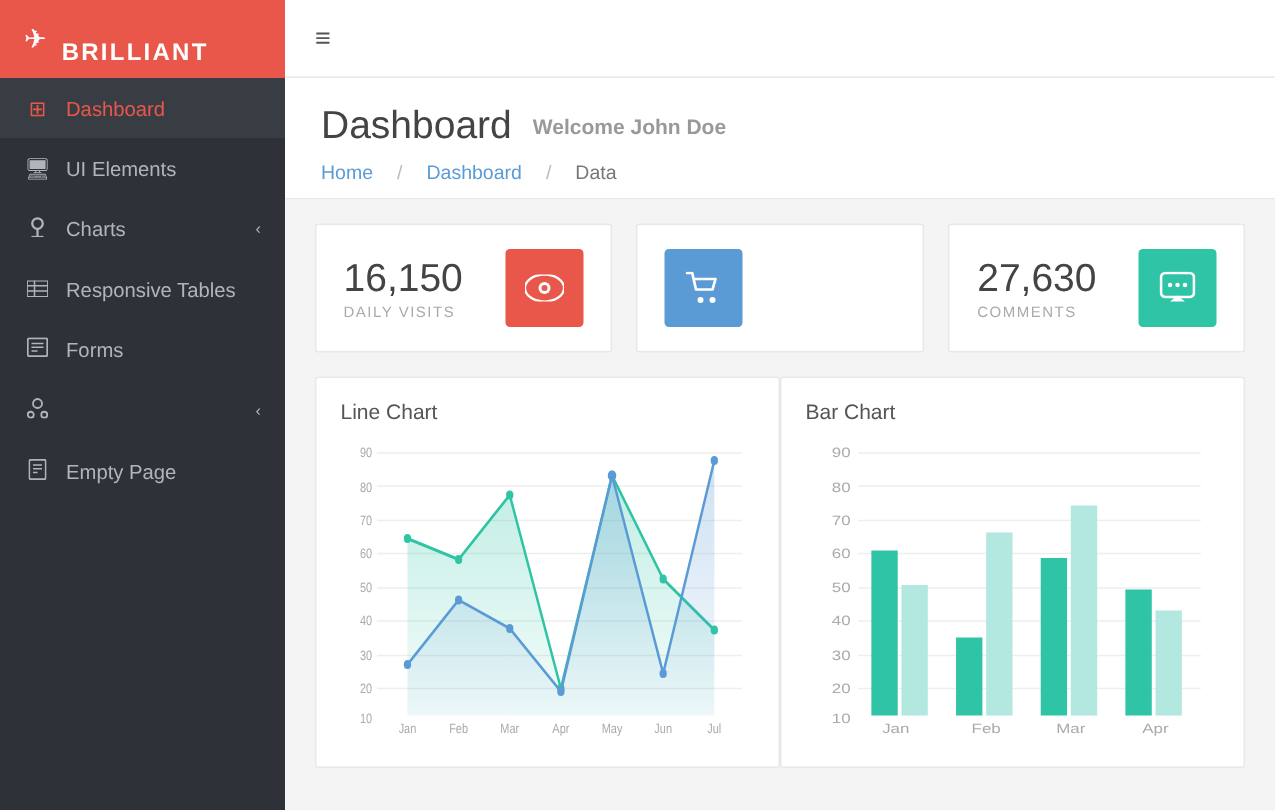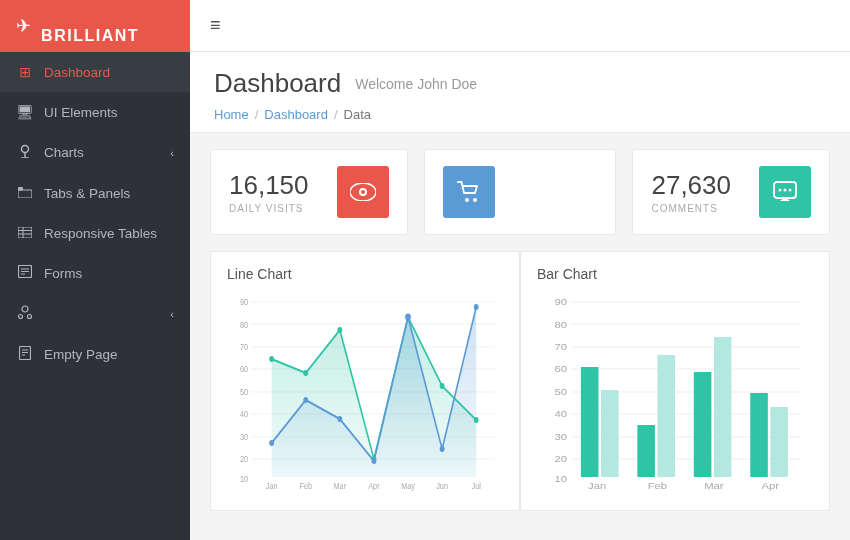--- a/index.html
+++ b/index.html
@@ -60,24 +60,24 @@
     #menu-icon { font-size: 18px; color: #555; cursor: pointer; }
 
     
     #page-header {
       background: #fff;
       padding: 16px 24px 10px 24px;
       border-bottom: 1px solid #e8e8e8;
     }
     #page-title-row { display: flex; align-items: center; gap: 14px; margin-bottom: 8px; }
     #page-title { font-size: 26px; font-weight: 300; color: #444; }
-    #welcome-text { color: #999; font-size: 14px; }
-
-    
-    #breadcrumb { display: flex; align-items: center; gap: 6px; font-size: 13px; color: #777; }
+    #welcome-text { color: #999; font-size: 14px; font-weight: bold; }
+
+    
+    #breadcrumb { display: flex; align-items: center; gap: 16px; font-size: 13px; color: #777; }
     #breadcrumb a { color: #5b9bd5; text-decoration: none; }
     #breadcrumb .sep { color: #bbb; }
 
     
     #content {
       flex: 1;
       padding: 16px 20px;
       overflow-y: auto;
       background: #f4f4f4;
     }
@@ -147,29 +147,20 @@
   <div class="sidebar-item">
     <span class="item-icon">
       <svg width="14" height="14" viewBox="0 0 14 14" fill="#b0b5bc">
           <circle cx="7" cy="5" r="3.5" fill="none" stroke="#b0b5bc" stroke-width="1.5"></circle>
           <line x1="7" y1="8.5" x2="7" y2="14" stroke="#b0b5bc" stroke-width="1.5"></line>
           <line x1="3" y1="14" x2="11" y2="14" stroke="#b0b5bc" stroke-width="1.5"></line>
         </svg>
     </span>
     <span>Charts</span>
     <span class="chevron">‹</span>
-  </div>
-  <div class="sidebar-item">
-    <span class="item-icon">
-      <svg width="14" height="11" viewBox="0 0 14 11" fill="none">
-          <rect x="0" y="3" width="14" height="8" rx="1" stroke="#b0b5bc" stroke-width="1.2"></rect>
-          <rect x="0" y="0" width="5" height="3.5" rx="1" fill="#b0b5bc"></rect>
-        </svg>
-    </span>
-    <span>Tabs &amp; Panels</span>
   </div>
   <div class="sidebar-item">
     <span class="item-icon">
       <svg width="14" height="11" viewBox="0 0 14 11" fill="none">
           <rect x="0" y="0" width="14" height="11" rx="1" stroke="#b0b5bc" stroke-width="1.2"></rect>
           <line x1="0" y1="3.5" x2="14" y2="3.5" stroke="#b0b5bc" stroke-width="1"></line>
           <line x1="0" y1="7" x2="14" y2="7" stroke="#b0b5bc" stroke-width="1"></line>
           <line x1="5" y1="0" x2="5" y2="11" stroke="#b0b5bc" stroke-width="1"></line>
         </svg>
     </span>

